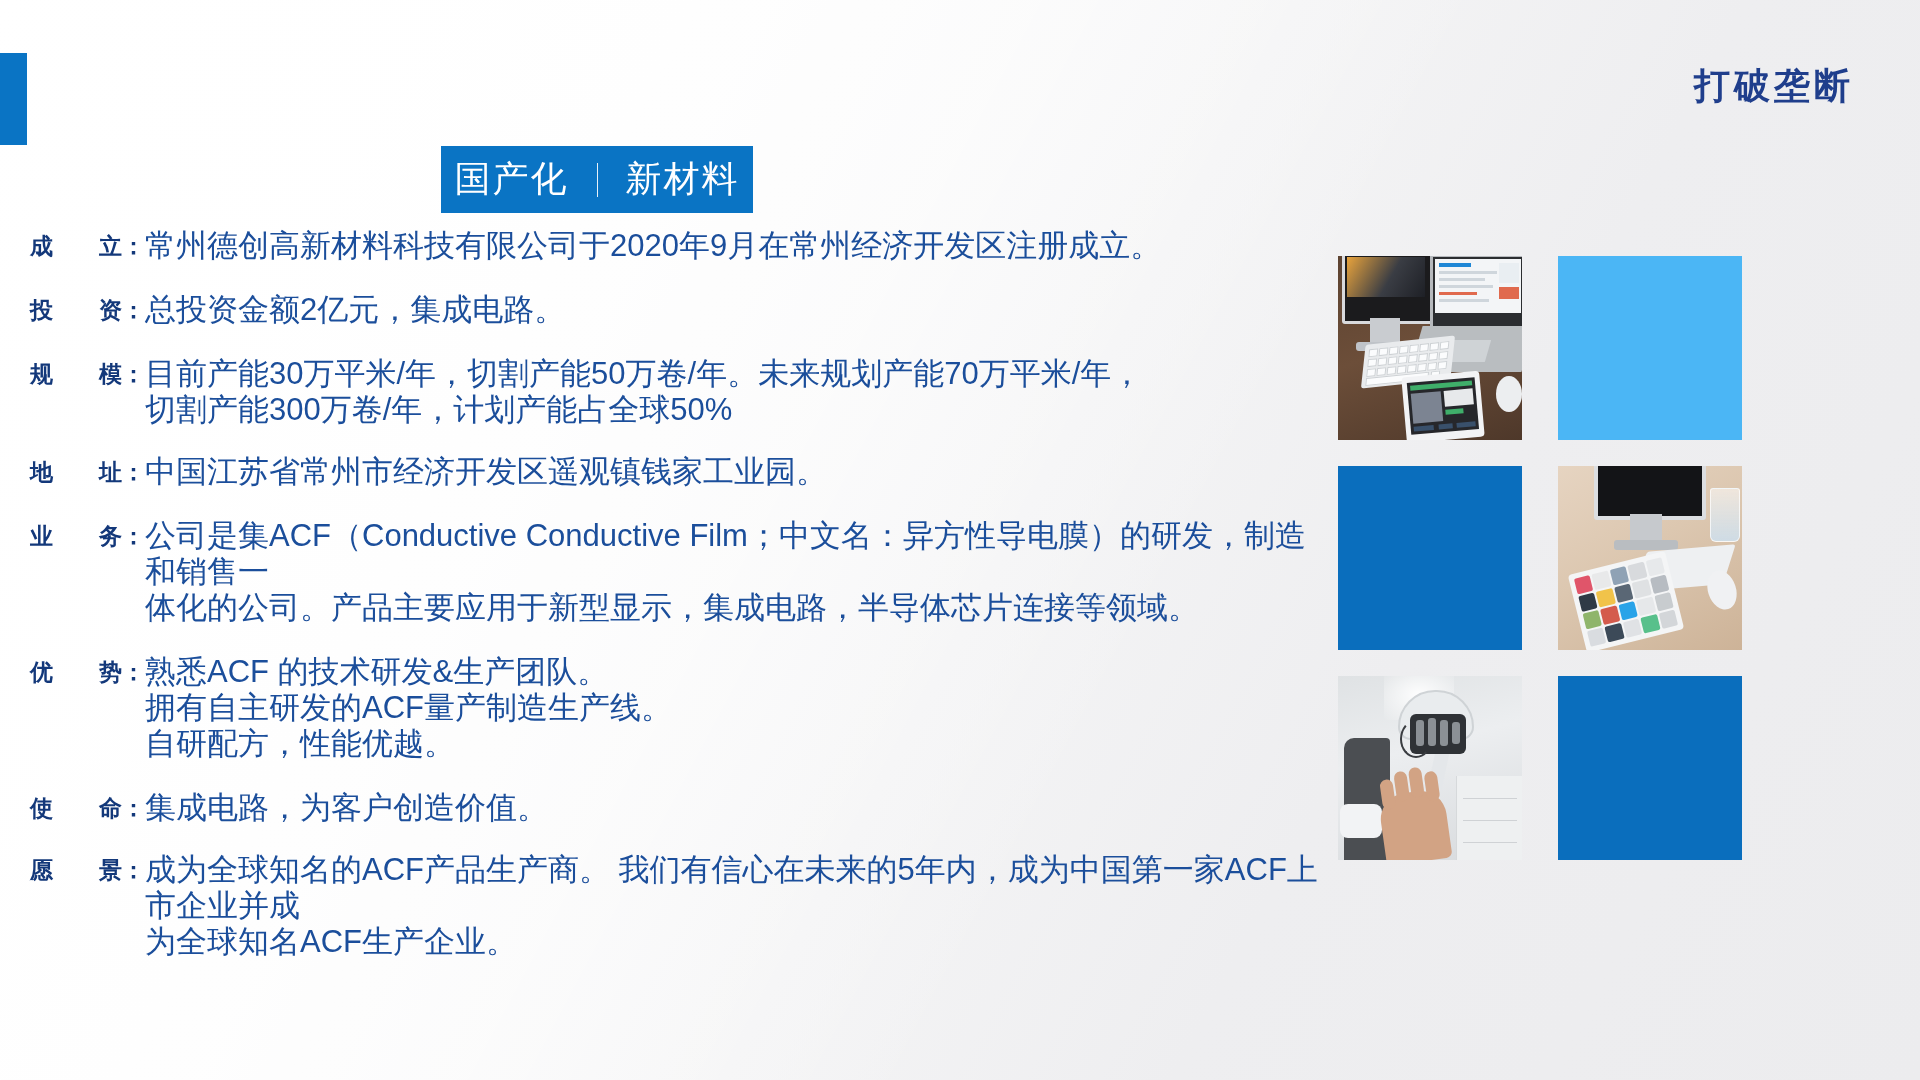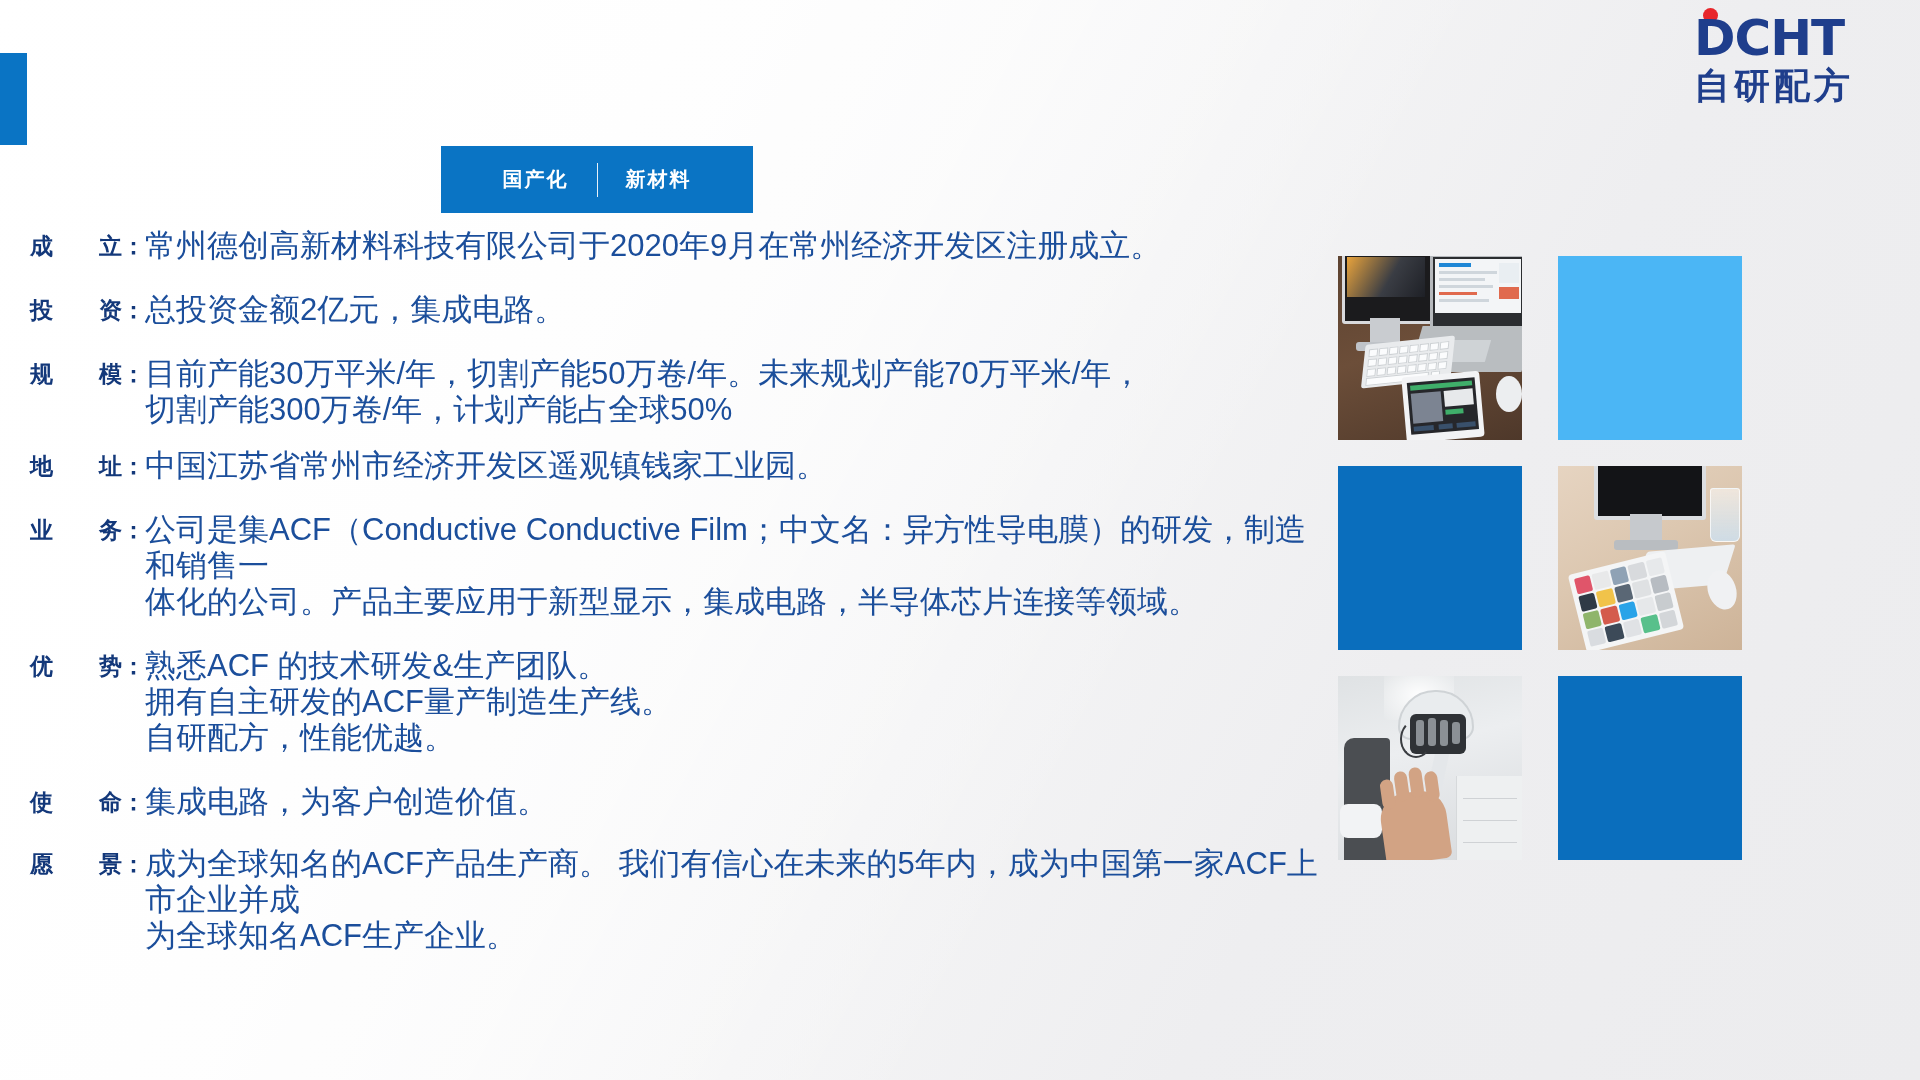--- a/index.html
+++ b/index.html
@@ -58,21 +58,21 @@
     letter-spacing:4px;line-height:44px;
   }
 
   
   .tag-banner{
     position:absolute;left:441px;top:146px;width:312px;height:67px;
     background:#0a74c4;
     display:flex;align-items:center;justify-content:center;
     color:#ffffff;
   }
-  .tag-text{font-size:20px;letter-spacing:2px;font-weight:bold;}
+  .tag-text{font-size:36px;letter-spacing:2px;}
   .tag-sep{
     display:inline-block;width:1px;height:34px;background:#ffffff;
     margin:0 28px;opacity:.9;vertical-align:middle;
   }
 
   
   .content{
     position:absolute;left:30px;top:228px;width:1290px;
   }
   .row{display:flex;align-items:flex-start;margin-bottom:22px;}
@@ -85,21 +85,21 @@
   .row-colon{
     flex:0 0 16px;font-size:23px;font-weight:bold;color:#13387a;line-height:36px;
   }
   .row-body{
     flex:1 1 auto;
     font-size:31px;color:#1b4e9b;line-height:36px;
     white-space:pre-line;
   }
   .r-cheng  {margin-bottom:28px;}
   .r-touzi  {margin-bottom:28px;}
-  .r-guimo  {margin-bottom:20px;}
+  .r-guimo  {margin-bottom:26px;}
   .r-dizhi  {margin-bottom:28px;}
   .r-yewu   {margin-bottom:28px;}
   .r-youshi {margin-bottom:28px;}
   .r-shiming{margin-bottom:26px;}
   .r-yuanjing{margin-bottom:0px;}
 
   
   .grid{
     position:absolute;left:1338px;top:256px;width:404px;
   }
@@ -158,25 +158,21 @@
 </style>
 </head>
 <body>
 
 <div class="slide">
   <div class="bg-band b1"></div>
 
   <div class="title-bar"></div>
 
   <div class="logo">
-    <div class="logo-mark">
-      <div class="logo-dot"></div>
-      <div class="logo-dcht">DCHT</div>
-    </div>
-    <div class="logo-cn">自研配方</div>
+    <div class="logo-cn">打破垄断</div>
   </div>
 
   <div class="tag-banner">
     <span class="tag-text">国产化</span>
     <span class="tag-sep"></span>
     <span class="tag-text">新材料</span>
   </div>
 
   <div class="content">
 

